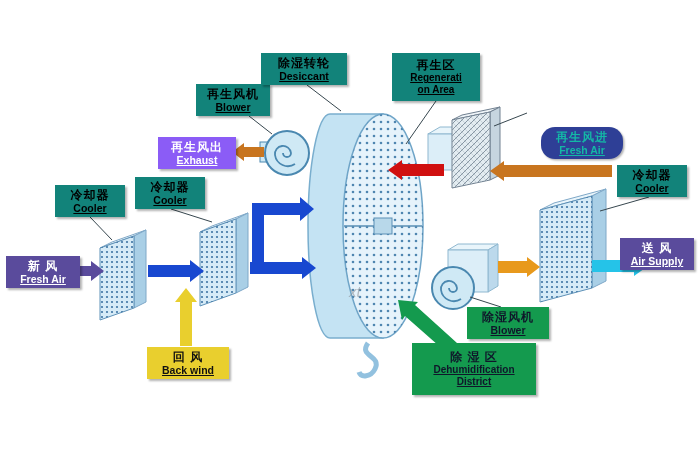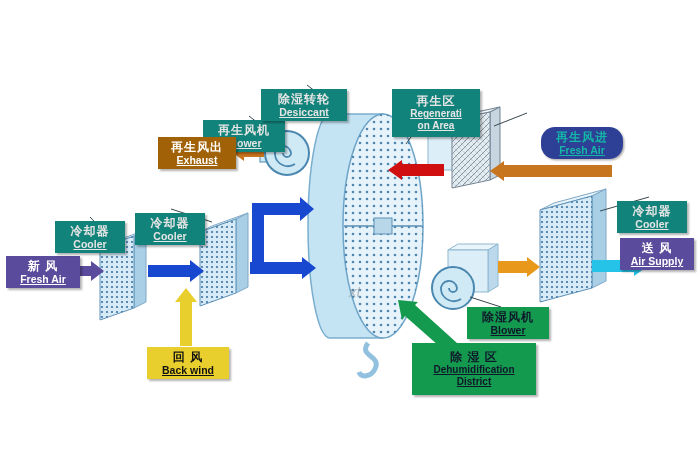--- a/index.html
+++ b/index.html
@@ -10,25 +10,25 @@
   .label {
     position:absolute; display:flex; flex-direction:column;
     align-items:center; justify-content:center; text-align:center;
     line-height:1.18; padding:2px 3px;
     box-shadow:1.5px 1.5px 2px rgba(0,0,0,.30);
   }
   .label .zh { font-size:12px; font-weight:bold; letter-spacing:1px; white-space:nowrap; }
   .label .en { font-size:10.5px; font-weight:bold; white-space:nowrap;text-decoration:underline; }
   .label.three .en { font-size:10px; }
 
-  .teal   { background:#12837a; color:#e5e5e5;margin-top:36px; }
+  .teal   { background:#12837a; color:#000000; }
   .purple { background:#5a4b9c; color:#ffffff; }
   .navy   { background:#2e3f96; color:#14b8a6;border-radius:14px; }
   .green  { background:#149a4e; color:#0f172a; }
-  .orange { background:#a16207; color:#ffffff; }
+  .orange { background:#8b5cf6; color:#ffffff; }
   .yellow { background:#e9cf2e; color:#111111; }
 
   .watermark { position:absolute; left:349px; top:283px; color:#8c9196; opacity:.6;
                font-size:15px; font-style:italic; }
 </style>
 </head>
 <body>
 
 <div class="stage">
 
@@ -143,21 +143,21 @@
   <div class="label teal" style="left:55px; top:185px; width:70px; height:32px">
     <span class="zh">冷却器</span>
     <span class="en">Cooler</span>
   </div>
 
   <div class="label teal" style="left:135px; top:177px; width:70px; height:32px">
     <span class="zh">冷却器</span>
     <span class="en">Cooler</span>
   </div>
 
-  <div class="label teal" style="left:203px; top:84px; width:82px; height:32px">
+  <div class="label teal" style="left:196px; top:84px; width:74px; height:32px">
     <span class="zh">再生风机</span>
     <span class="en">Blower</span>
   </div>
 
   <div class="label orange" style="left:158px; top:137px; width:78px; height:32px">
     <span class="zh">再生风出</span>
     <span class="en">Exhaust</span>
   </div>
 
   <div class="label teal" style="left:261px; top:53px; width:86px; height:32px">

